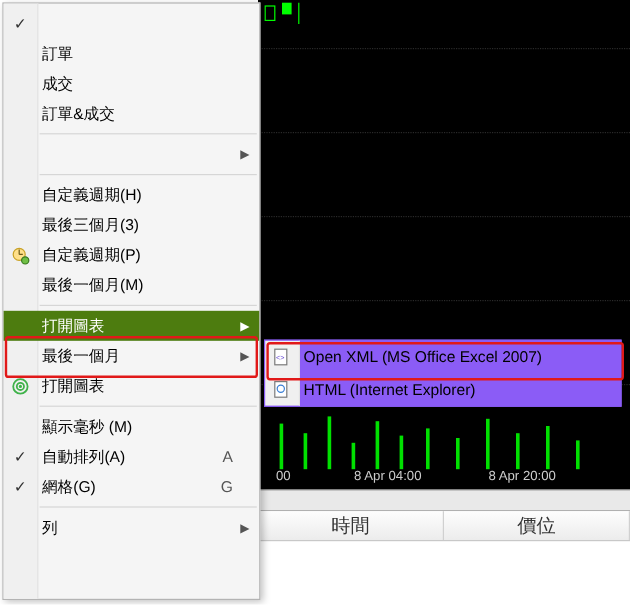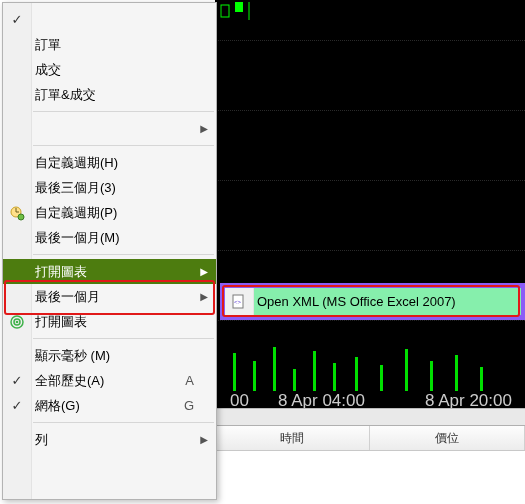--- a/index.html
+++ b/index.html
@@ -1,39 +1,39 @@
 <!DOCTYPE html>
 <html><head>
 <meta charset="utf-8">
 <style>
 html,body{margin:0;padding:0;font-family:"Microsoft JhengHei","PingFang TC",Arial,sans-serif;font-size:13px;color:#000;background:#fff}
 .stage{position:relative;width:525px;height:504px;overflow:hidden;background:#fff}
 .chart-bg{position:absolute;left:215px;top:0;width:310px;height:425px;background:#000}
 .chart-grid{position:absolute;inset:0}
 .chart-grid .hline{position:absolute;left:0;right:0;border-top:1px dotted #2a2a2a}
 .chart-bar{position:absolute;bottom:34px;width:3px;background:#00e000}
-.chart-axis{position:absolute;left:0;right:0;bottom:18px;height:16px;color:#ccc;font-size:17px}
+.chart-axis{position:absolute;left:0;right:0;bottom:18px;height:16px;color:#ccc;font-size:11px}
 .chart-axis span{position:absolute}
 .table-area{position:absolute;left:215px;top:425px;width:310px;height:60px;border-top:1px solid #b0b0b0}
 .table-head{display:flex;height:24px;background:linear-gradient(#fdfdfd,#ececec);border-bottom:1px solid #c8c8c8}
-.table-head div{flex:1;border-right:1px solid #d0d0d0;display:flex;align-items:center;justify-content:center;font-size:12px;color:#333}
+.table-head div{flex:1;border-right:1px solid #d0d0d0;display:flex;align-items:center;justify-content:center;font-size:16px;color:#333}
 .menu{position:absolute;left:2px;top:2px;width:213px;height:496px;background:#f5f5f5;border:1px solid #b3b3b3;box-shadow:2px 2px 6px rgba(0,0,0,.25)}
 .menu .gutter{position:absolute;left:0;top:0;bottom:0;width:28px;background:#f0f0f0;border-right:1px solid #e3e3e3}
 .menu-items{position:relative;padding:4px 0}
 .mi{position:relative;height:25px;display:flex;align-items:center;padding:0 22px 0 32px;color:#000;cursor:default}
 .mi.hl{background:#4d7c0f;color:#fff}
 .mi .chk{position:absolute;left:7px;width:14px;text-align:center;color:#333}
 .mi .lbl{flex:1;white-space:nowrap}
 .mi .arrow{position:absolute;right:8px;font-size:10px;color:#555}
 .mi.hl .arrow{color:#fff}
 .mi .sc{position:absolute;right:22px;color:#555}
 .mi .ico{position:absolute;left:5px;width:18px;height:18px;display:flex;align-items:center;justify-content:center}
 .sep{height:1px;margin:4px 2px 4px 30px;background:#d6d6d6}
 .hl-outline{position:absolute;left:4px;top:280px;width:207px;height:31px;border:2px solid #e11919;border-radius:3px;pointer-events:none}
-.submenu{position:absolute;left:220px;top:283px;width:296px;background:#86efac;border:5px solid #8b5cf6;box-shadow:2px 2px 6px rgba(0,0,0,.25)}
+.submenu{position:absolute;left:220px;top:283px;width:296px;background:#8b5cf6;border:1px solid #8b5cf6;box-shadow:2px 2px 6px rgba(0,0,0,.25)}
 .submenu .gutter{position:absolute;left:0;top:0;bottom:0;width:28px;background:#f0f0f0;border-right:1px solid #e3e3e3}
 .submenu .mi{height:27px}
 .sub-outline{position:absolute;left:222px;top:285px;width:294px;height:28px;border:2px solid #e11919;border-radius:3px;pointer-events:none}
 svg{display:block}
 </style>
 </head>
 <body>
 <div class="stage">
 
 <div class="chart-bg">
@@ -58,22 +58,22 @@
   <div class="chart-bar" style="left:98px;height:40px"></div>
   <div class="chart-bar" style="left:118px;height:28px"></div>
   <div class="chart-bar" style="left:140px;height:34px"></div>
   <div class="chart-bar" style="left:165px;height:26px"></div>
   <div class="chart-bar" style="left:190px;height:42px"></div>
   <div class="chart-bar" style="left:215px;height:30px"></div>
   <div class="chart-bar" style="left:240px;height:36px"></div>
   <div class="chart-bar" style="left:265px;height:24px"></div>
   <div class="chart-axis">
     <span style="left:15px">00</span>
-    <span style="left:63px">8 Apr 04:00</span>
-    <span style="left:210px">8 Apr 20:00</span>
+    <span style="left:80px">8 Apr 04:00</span>
+    <span style="left:192px">8 Apr 20:00</span>
   </div>
 
   <div style="position:absolute;left:0;right:0;bottom:0;height:16px;background:#e9e9e9;border-top:1px solid #bbb"></div>
 </div>
 
 <div class="table-area">
   <div class="table-head">
     <div>時間</div>
     <div>價位</div>
   </div>
@@ -137,21 +137,21 @@
             </svg>
           </span>
       <span class="lbl">打開圖表</span>
     </div>
     <div class="sep"></div>
     <div class="mi">
           <span class="lbl">顯示毫秒 (M)</span>
         </div>
     <div class="mi">
           <span class="chk">✓</span>
-          <span class="lbl">全部歷史(A)</span>
+          <span class="lbl">自動排列(A)</span>
           <span class="sc">A</span>
         </div>
     <div class="mi">
           <span class="chk">✓</span>
           <span class="lbl">網格(G)</span>
           <span class="sc">G</span>
         </div>
     <div class="sep"></div>
     <div class="mi">
           <span class="lbl">列</span>
@@ -165,16 +165,25 @@
   <div class="gutter"></div>
   <div class="mi">
     <span class="ico">
           <svg width="16" height="16">
             <rect x="2" y="1" width="10" height="13" fill="#fff" stroke="#7a7a7a"></rect>
             <text x="3" y="10" font-size="6" fill="#5b3bd1">&lt;&gt;</text>
           </svg>
         </span>
     <span class="lbl">Open XML (MS Office Excel 2007)</span>
   </div>
+  <div class="mi">
+    <span class="ico">
+          <svg width="16" height="16">
+            <rect x="2" y="1" width="10" height="13" fill="#fff" stroke="#7a7a7a"></rect>
+            <circle cx="7" cy="7" r="3" fill="none" stroke="#3a7fd5"></circle>
+          </svg>
+        </span>
+    <span class="lbl">HTML (Internet Explorer)</span>
+  </div>
 </div>
 <div class="sub-outline"></div>
 
 </div>
 
 </body></html>

